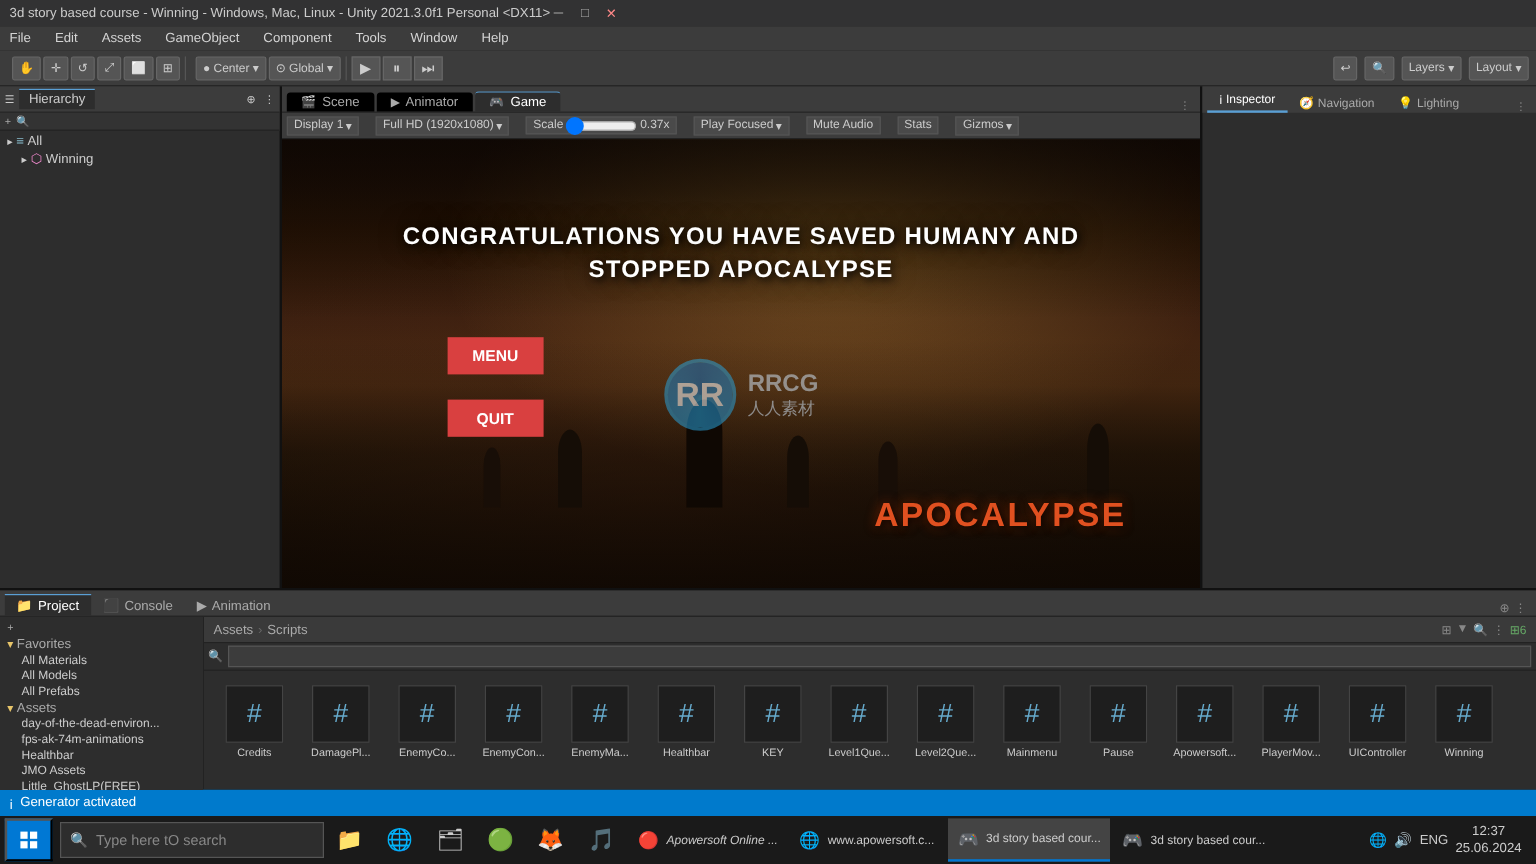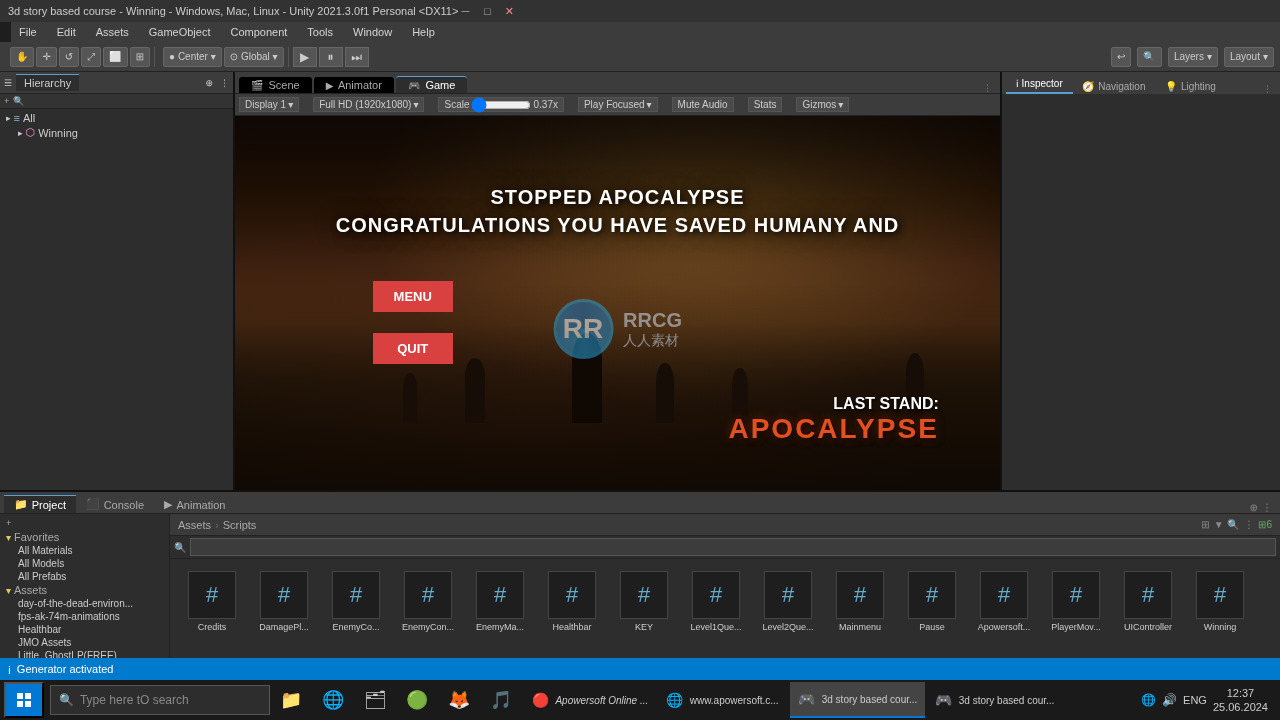--- a/index.html
+++ b/index.html
@@ -34,21 +34,20 @@
     
     #menubar {
       background: #3c3c3c;
       height: 20px;
       display: flex;
       align-items: center;
       padding: 0 4px;
       font-size: 11px;
       color: #d4d4d4;
       gap: 12px;
-      margin-left: 11px;
     }
     #menubar span { cursor: pointer; padding: 1px 4px; }
 
     
     #unity-toolbar {
       background: #3c3c3c;
       height: 30px;
       display: flex;
       align-items: center;
       padding: 0 6px;
@@ -654,30 +653,29 @@
 
           <div style="position:absolute;bottom:18%;left:44%;width:30px;height:90px;background:#0f0803;border-radius:50% 50% 0 0 / 30% 30% 0 0;"></div>
 
           <div style="position:absolute;bottom:18%;left:30%;width:20px;height:65px;background:#150d06;border-radius:50% 50% 0 0 / 30% 30% 0 0;"></div>
           <div style="position:absolute;bottom:18%;left:55%;width:18px;height:60px;background:#150d06;border-radius:50% 50% 0 0 / 30% 30% 0 0;"></div>
           <div style="position:absolute;bottom:18%;left:65%;width:16px;height:55px;background:#180e07;border-radius:50% 50% 0 0 / 30% 30% 0 0;"></div>
           <div style="position:absolute;bottom:18%;left:22%;width:14px;height:50px;background:#180e07;border-radius:50% 50% 0 0 / 30% 30% 0 0;"></div>
           <div style="position:absolute;bottom:18%;right:10%;width:18px;height:70px;background:#150d06;border-radius:50% 50% 0 0 / 30% 30% 0 0;"></div>
 
           <div id="win-text">
+            <div>CONGRATULATIONS YOU HAVE SAVED HUMANY AND</div>
             <div>STOPPED APOCALYPSE</div>
-            <div>CONGRATULATIONS YOU HAVE SAVED HUMANY AND</div>
           </div>
 
           <button id="menu-btn">MENU</button>
 
           <button id="quit-btn">QUIT</button>
 
           <div id="game-title">
-            <div id="game-title-last">LAST STAND:</div>
             <div id="game-title-apo">APOCALYPSE</div>
           </div>
 
           <div class="watermark-overlay">
             <div class="wm-logo">RR</div>
             <div>
               <div class="wm-text">RRCG</div>
               <div class="wm-cn">人人素材</div>
             </div>
           </div>

